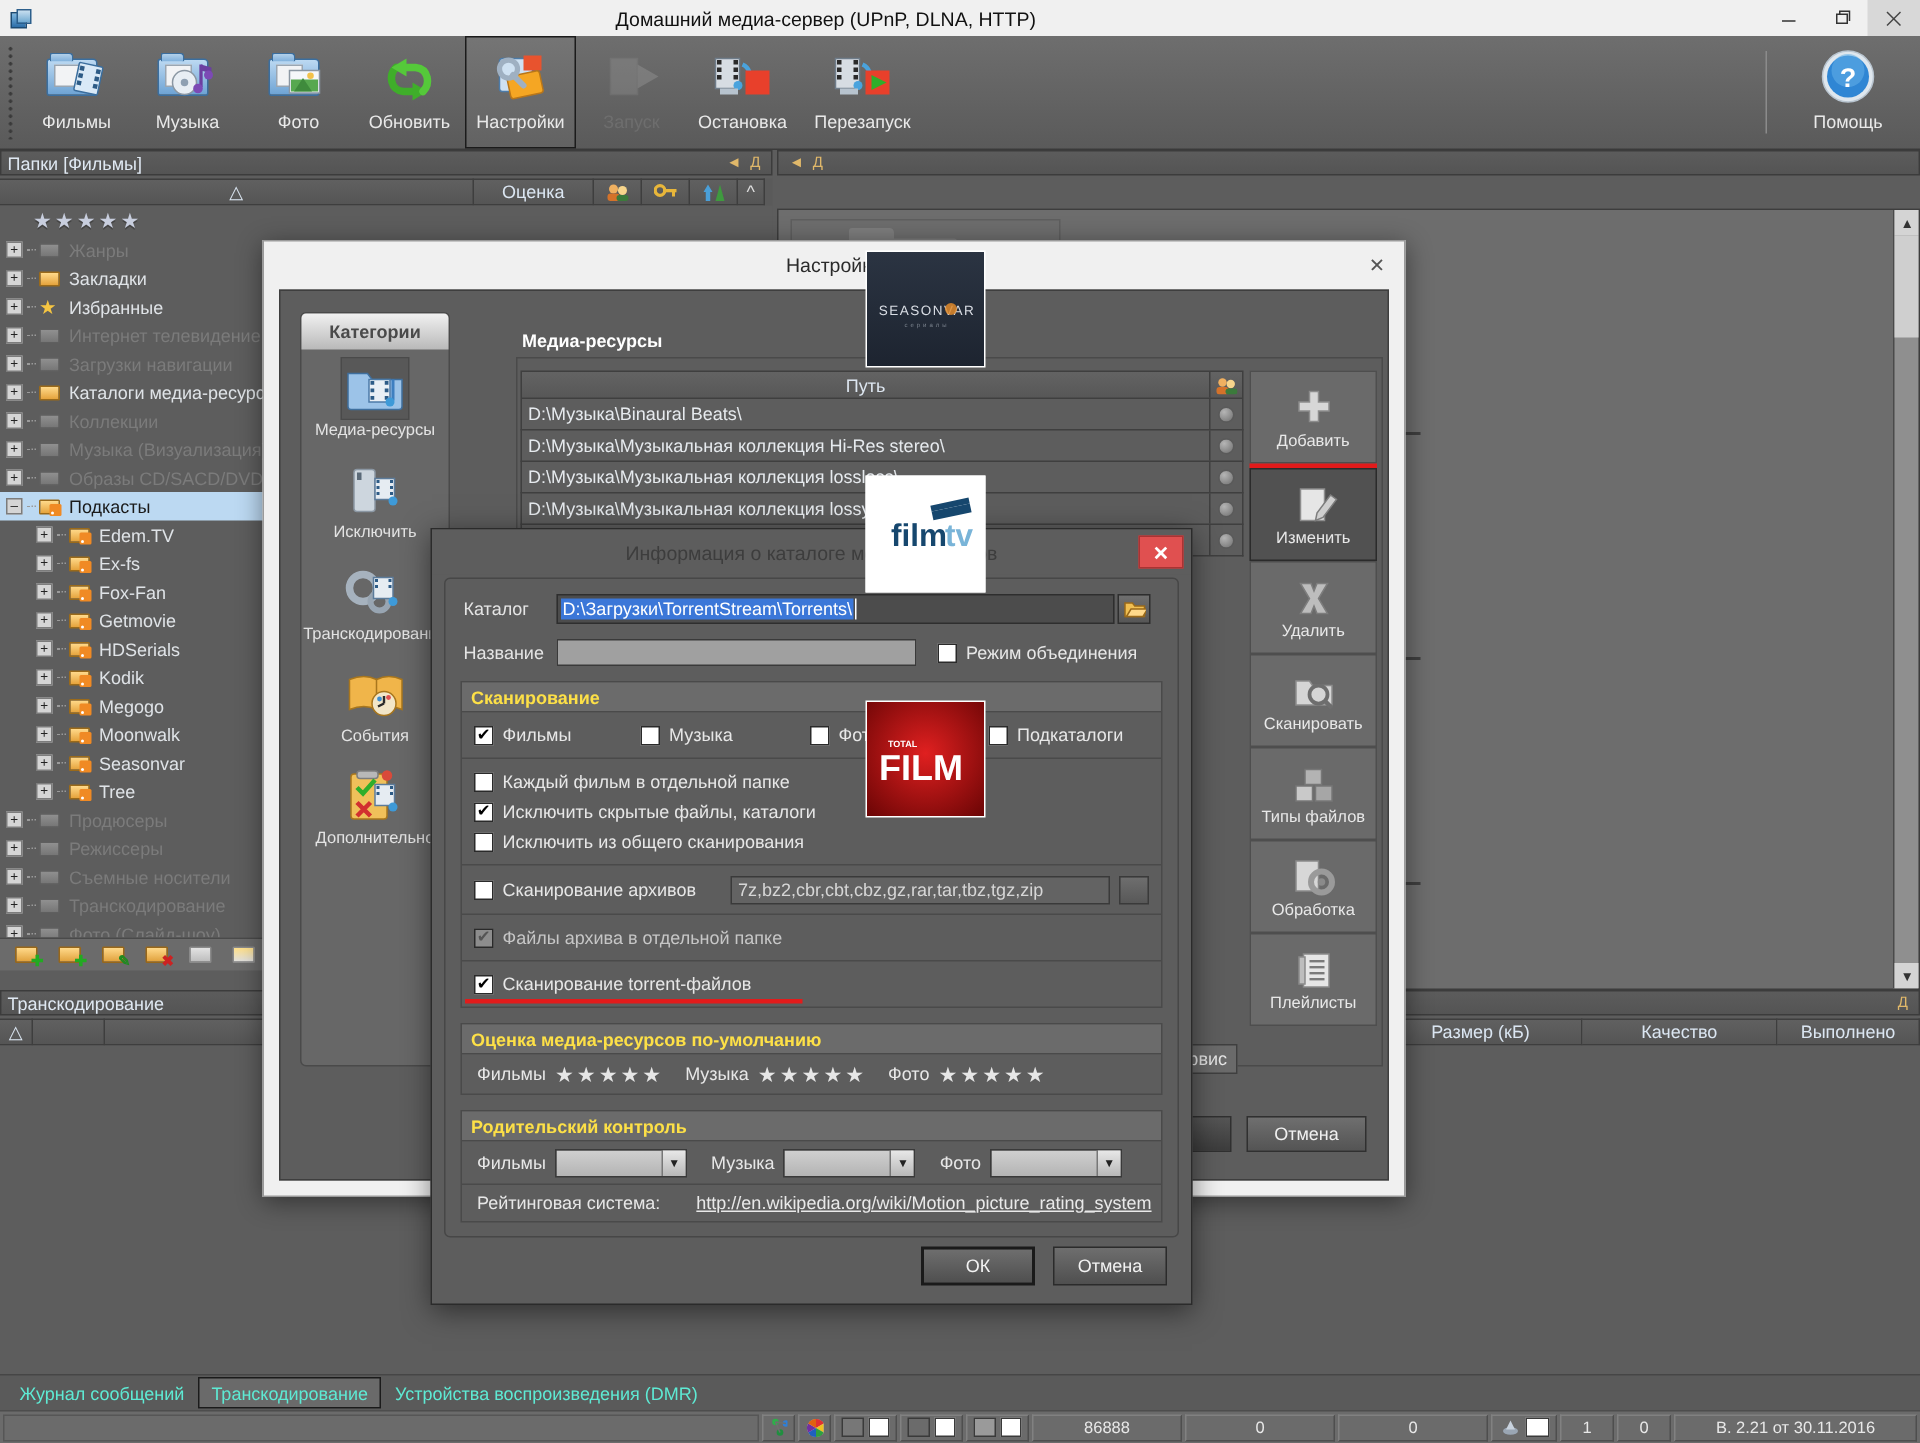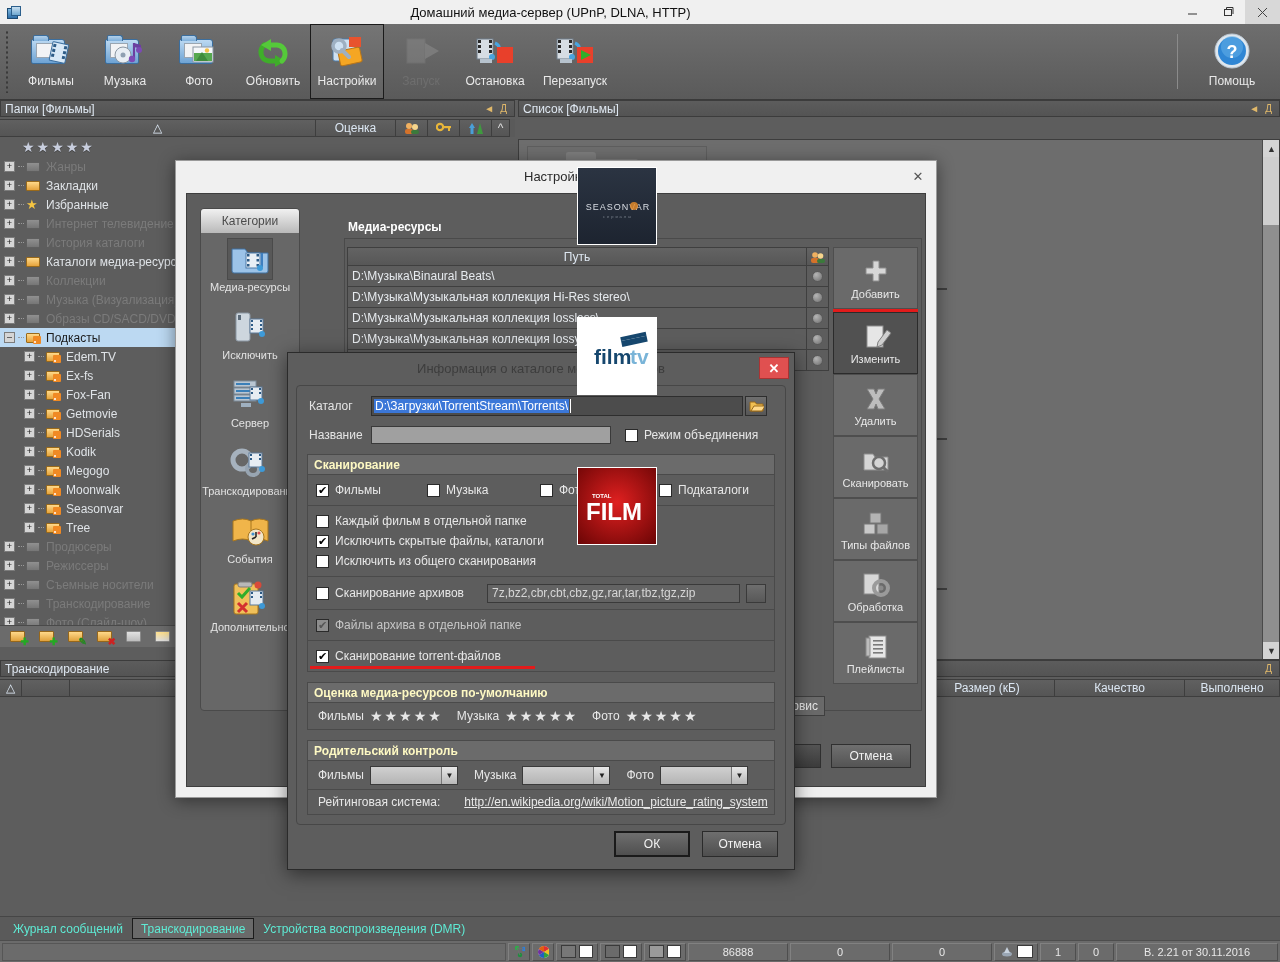--- a/index.html
+++ b/index.html
@@ -274,21 +274,21 @@
   .dlg-body {
     position: absolute; left: 10px; top: 32px; right: 10px; bottom: 10px;
     background: #5d5d5d; border: 1px solid #3e3e3e;
   }
   .cats {
     position: absolute; left: 13px; top: 14px; width: 100px; height: 503px;
     background: #676767; border: 1px solid #4a4a4a; border-radius: 4px;
   }
   .cats-head {
     height: 24px; background: linear-gradient(#f1f1f1,#b9b9b9);
-    color: #4a4a4a; font-weight: normal; font-size: 12px;
+    color: #4a4a4a; font-weight: bold; font-size: 12px;
     display: flex; align-items: center; justify-content: center;
     border-radius: 3px 3px 0 0;
   }
   .cat {
     height: 68px; display: flex; flex-direction: column; align-items: center;
     padding-top: 6px;
   }
   .cat .cicon { width: 44px; height: 40px; position: relative; }
   .cat .clbl { font-size: 11px; color: #e3e3e3; margin-top: 2px; white-space: nowrap; }
   .cat.selected .cicon { outline: 1px solid #4a4a4a; background: rgba(0,0,0,0.14); }
@@ -379,21 +379,21 @@
     border: 1px solid #2e2e2e; margin-left: 2px; display:flex; align-items:center; justify-content:center;
   }
   .grey-input { background: #a0a0a0; border: 1px solid #3a3a3a; height: 18px; }
 
   .fieldset {
     margin: 10px 10px 0 10px; border: 1px solid #4a4a4a;
   }
   .fs-head {
     height: 20px; background: #6b6b6b; border-bottom: 1px solid #4a4a4a;
     display: flex; align-items: center; padding-left: 6px;
-    font-weight: bold; font-size: 12px; color: #fef9c3;
+    font-weight: bold; font-size: 12px; color: #fde047;
   }
   .fs-sec { border-bottom: 1px solid #4a4a4a; padding: 5px 0 5px 0; }
   .fs-sec:last-child { border-bottom: none; }
   .cb-line { display: flex; align-items: center; height: 20px; padding-left: 8px; }
   .cb {
     width: 13px; height: 13px; background: #fff; border: 1px solid #2a2a2a;
     margin-right: 6px; display: flex; align-items: center; justify-content: center;
     font-size: 11px; color: #000; line-height: 11px; flex: none;
   }
   .cb.dis { background: #8d8d8d; color: #555; }
@@ -689,21 +689,21 @@
             </span>
             <span>Интернет телевидение</span>
           </div>
           <div class="trow dim" style="padding-left: 4px;">
             <span class="exp">+</span>
             <span class="dotlead"></span>
             <span class="ficon dimi">
               <span class="fbase"></span>
               <span class="fmark"></span>
             </span>
-            <span>История каталоги</span>
+            <span>Загрузки навигации</span>
           </div>
           <div class="trow" style="padding-left: 4px;">
             <span class="exp">+</span>
             <span class="dotlead"></span>
             <span class="ficon">
               <span class="fbase"></span>
               <span class="fmark"></span>
             </span>
             <span>Каталоги медиа-ресурсов</span>
           </div>
@@ -902,21 +902,20 @@
           <div class="mb" style="background:linear-gradient(#e2e2e2,#bdbdbd);border-color:#8a8a8a"></div>
         </div>
       <div class="mini-ic">
           <div class="mb" style="background:linear-gradient(#ffe08a,#e0e0e0);border-color:#8a8a8a"></div>
         </div>
     </div>
   </div>
 
   <div class="right-panel">
     <div class="panel-cap">
-      <span class="cap-txt">Список [Фильмы]</span>
       <span class="cap-ctrl">◄</span>
       <span class="cap-ctrl">Д</span>
     </div>
 
 
     <div class="cards-area">
       <div class="card-col">
 
         <div class="card">
           <div class="card-box">
@@ -1099,42 +1098,20 @@
                   <rect x="32" y="13" width="2" height="2"></rect>
                   <rect x="32" y="17" width="2" height="2"></rect>
                   <rect x="32" y="21" width="2" height="2"></rect>
                 </g>
               <circle cx="34" cy="27" r="3" fill="#3e9ad8"></circle>
             </svg>
           </div>
           <div class="clbl">Исключить</div>
         </div>
 
-        <div class="cat">
-          <div class="cicon">
-            <svg width="44" height="40">
-              <rect x="6" y="6" width="22" height="6" fill="#b9c6d2" stroke="#7d8b99"></rect>
-              <rect x="6" y="13" width="22" height="6" fill="#b9c6d2" stroke="#7d8b99"></rect>
-              <rect x="6" y="20" width="22" height="6" fill="#b9c6d2" stroke="#7d8b99"></rect>
-              <rect x="8" y="8" width="14" height="2" fill="#3a7fb8"></rect>
-                <rect x="8" y="15" width="14" height="2" fill="#3a7fb8"></rect>
-                <rect x="8" y="22" width="14" height="2" fill="#3a7fb8"></rect>
-              <rect x="22" y="12" width="12" height="13" fill="#e6ecf2" stroke="#5c7b9a"></rect>
-              <g fill="#2d5b86">
-                  <rect x="23" y="13" width="2" height="2"></rect>
-                  <rect x="23" y="17" width="2" height="2"></rect>
-                  <rect x="31" y="13" width="2" height="2"></rect>
-                  <rect x="31" y="17" width="2" height="2"></rect>
-                </g>
-              <circle cx="33" cy="26" r="3" fill="#3e9ad8"></circle>
-              <rect x="13" y="28" width="10" height="4" fill="#9fb0c0"></rect>
-            </svg>
-          </div>
-          <div class="clbl">Сервер</div>
-        </div>
 
         <div class="cat">
           <div class="cicon">
             <svg width="44" height="40">
               <circle cx="14" cy="17" r="9" fill="none" stroke="#a6b2be" stroke-width="5"></circle>
               <circle cx="25" cy="26" r="6" fill="none" stroke="#98a5b2" stroke-width="4"></circle>
               <rect x="21" y="10" width="13" height="14" fill="#e6ecf2" stroke="#5c7b9a"></rect>
               <g fill="#2d5b86">
                   <rect x="22" y="11" width="2" height="2"></rect>
                   <rect x="22" y="15" width="2" height="2"></rect>

